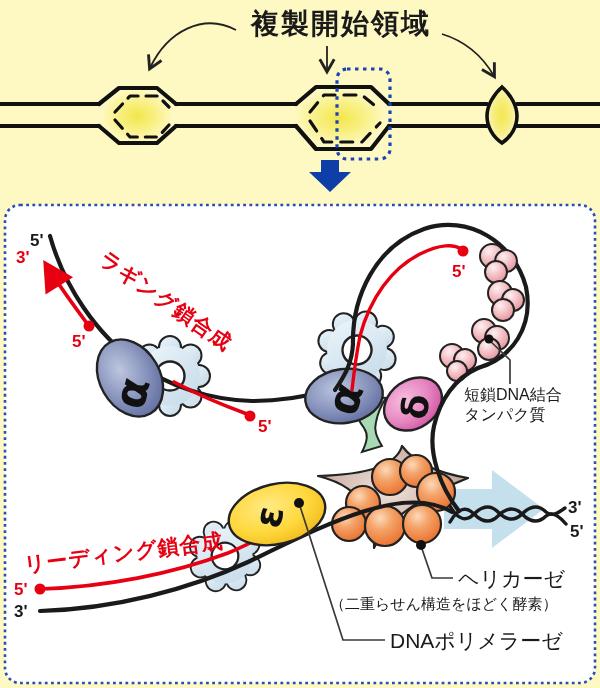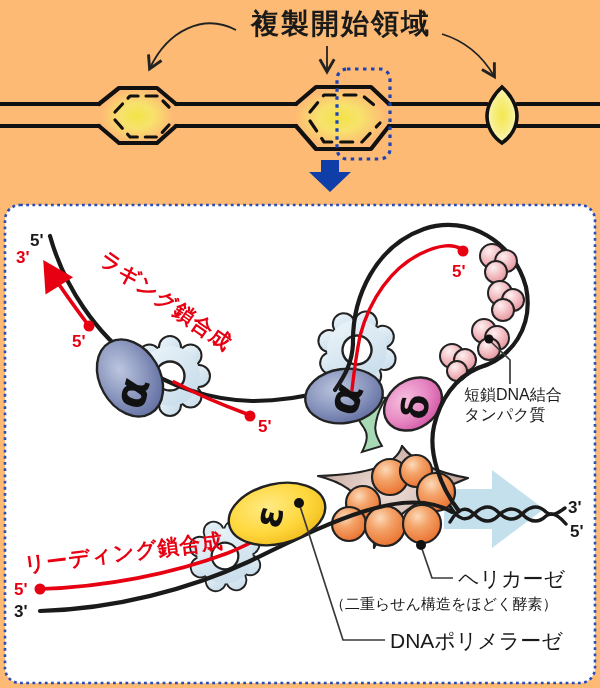--- a/index.html
+++ b/index.html
@@ -1,16 +1,16 @@
 <!DOCTYPE html>
 <html><head>
 <meta charset="utf-8">
 <style>
   html,body{margin:0;padding:0;background:#ffffff;}
-  .stage{position:relative;width:600px;height:688px;background:#fdba74;overflow:hidden;
+  .stage{position:relative;width:600px;height:688px;background:#fef9c3;overflow:hidden;
          font-family:"Liberation Sans","DejaVu Sans",sans-serif;}
   svg{position:absolute;left:0;top:0;}
   text{font-family:"Liberation Sans","DejaVu Sans",sans-serif;}
   .title-txt{font-size:28px;font-weight:600;letter-spacing:2px;fill:#1a1a1a;}
   .red-run{font-size:21px;font-weight:700;fill:#e60012;letter-spacing:1px;}
   .end-red{font-size:17px;font-weight:700;fill:#e60012;}
   .end-blk{font-size:17px;font-weight:700;fill:#1a1a1a;}
   .lbl{font-size:16px;fill:#1a1a1a;}
   .lbl-big{font-size:21px;fill:#1a1a1a;}
   .lbl-sub{font-size:15px;fill:#1a1a1a;}

